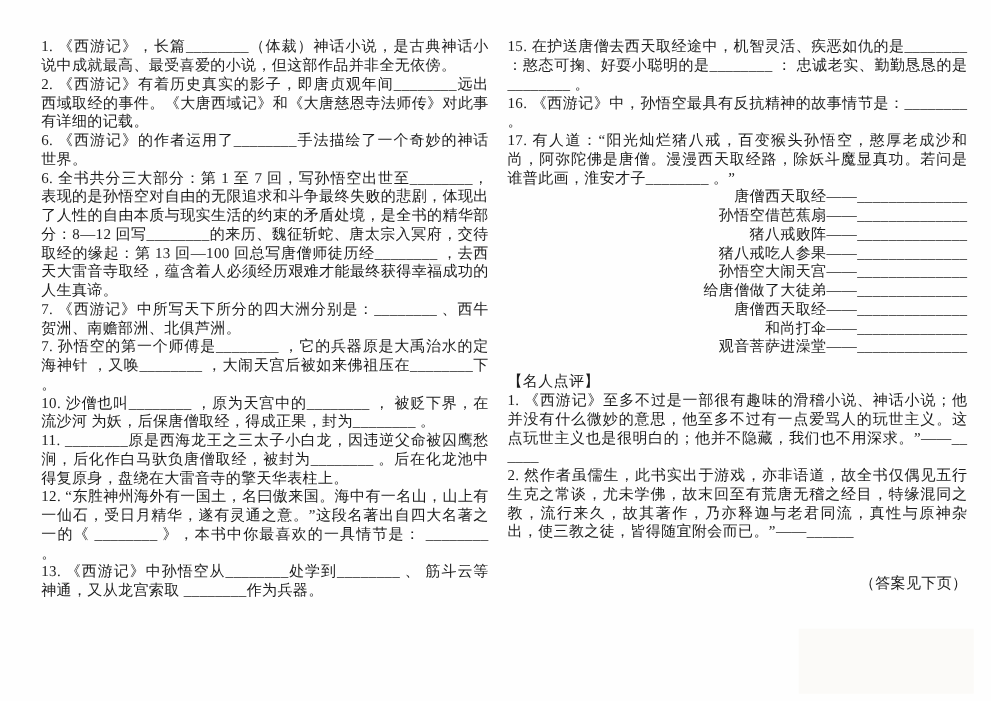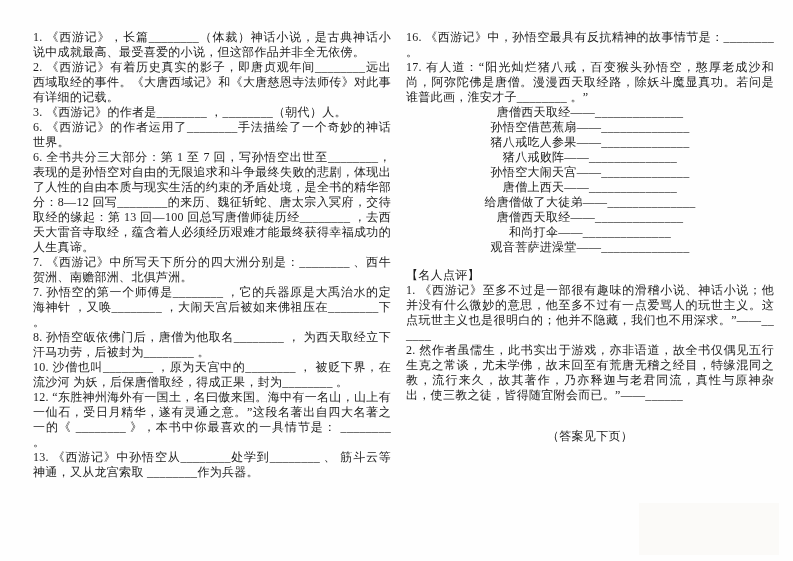--- a/index.html
+++ b/index.html
@@ -30,69 +30,68 @@
   .col-left  { width: 358px; }
   .col-right { width: 368px; }
   .col p {
     margin: 0;
     letter-spacing: 0.3px;
   }
   .section-title {
     margin-top: 13px !important;
   }
   .hyy-list p {
-    text-align: center;
+    text-align: right;
   }
   .comments p.first-comment {
     margin-top: 0;
   }
   .answer-note {
     margin-top: 26px !important;
-    text-align: center;
+    text-align: right;
   }
   .scan-artifact {
     position: absolute;
     right: 14px;
     bottom: 6px;
     width: 140px;
     height: 52px;
     background: #fbfaf8;
   }
 </style>
 </head>
 <body>
 
 <div class="page">
   <div class="columns">
 
     <div class="col col-left">
       <p>1. 《西游记》，长篇________（体裁）神话小说，是古典神话小说中成就最高、最受喜爱的小说，但这部作品并非全无依傍。</p>
       <p>2. 《西游记》有着历史真实的影子，即唐贞观年间________远出西域取经的事件。《大唐西域记》和《大唐慈恩寺法师传》对此事有详细的记载。</p>
-      <p>3. 《西游记》的作者是________ ，________（朝代）人。</p>
       <p>6. 《西游记》的作者运用了________手法描绘了一个奇妙的神话世界。</p>
       <p>6. 全书共分三大部分：第 1 至 7 回，写孙悟空出世至________，表现的是孙悟空对自由的无限追求和斗争最终失败的悲剧，体现出了人性的自由本质与现实生活的约束的矛盾处境，是全书的精华部分：8—12 回写________的来历、魏征斩蛇、唐太宗入冥府，交待取经的缘起：第 13 回—100 回总写唐僧师徒历经________ ，去西天大雷音寺取经，蕴含着人必须经历艰难才能最终获得幸福成功的人生真谛。</p>
       <p>7. 《西游记》中所写天下所分的四大洲分别是：________ 、西牛贺洲、南赡部洲、北俱芦洲。</p>
       <p>7. 孙悟空的第一个师傅是________ ，它的兵器原是大禹治水的定海神针 ，又唤________ ，大闹天宫后被如来佛祖压在________下 。</p>
-      <p>8. 孙悟空皈依佛门后，唐僧为他取名________ ， 为西天取经立下汗马功劳，后被封为________ 。</p>
       <p>10. 沙僧也叫________ ，原为天宫中的________ ， 被贬下界，在流沙河 为妖，后保唐僧取经，得成正果，封为________ 。</p>
+      <p>11. ________原是西海龙王之三太子小白龙，因违逆父命被囚鹰愁涧，后化作白马驮负唐僧取经，被封为________ 。后在化龙池中得复原身，盘绕在大雷音寺的擎天华表柱上。</p>
       <p>12. “东胜神州海外有一国土，名曰傲来国。海中有一名山，山上有一仙石，受日月精华，遂有灵通之意。”这段名著出自四大名著之一的《 ________ 》，本书中你最喜欢的一具情节是： ________ 。</p>
       <p>13. 《西游记》中孙悟空从________处学到________ 、 筋斗云等神通，又从龙宫索取 ________作为兵器。</p>
     </div>
 
     <div class="col col-right">
+      <p>15. 在护送唐僧去西天取经途中，机智灵活、疾恶如仇的是________ ：憨态可掬、好耍小聪明的是________ ： 忠诚老实、勤勤恳恳的是________ 。</p>
       <p>16. 《西游记》中，孙悟空最具有反抗精神的故事情节是：________ 。</p>
       <p>17. 有人道：“阳光灿烂猪八戒，百变猴头孙悟空，憨厚老成沙和尚，阿弥陀佛是唐僧。漫漫西天取经路，除妖斗魔显真功。若问是谁普此画，淮安才子________ 。”</p>
 
       <div class="hyy-list">
         <p>唐僧西天取经——______________</p>
         <p>孙悟空借芭蕉扇——______________</p>
+        <p>猪八戒败阵——______________</p>
         <p>猪八戒吃人参果——______________</p>
-        <p>猪八戒败阵——______________</p>
         <p>孙悟空大闹天宫——______________</p>
-        <p>唐僧上西天——______________</p>
         <p>给唐僧做了大徒弟——______________</p>
         <p>唐僧西天取经——______________</p>
         <p>和尚打伞——______________</p>
         <p>观音菩萨进澡堂——______________</p>
       </div>
 
       <p class="section-title">【名人点评】</p>
       <div class="comments">
         <p class="first-comment">1. 《西游记》至多不过是一部很有趣味的滑稽小说、神话小说；他并没有什么微妙的意思，他至多不过有一点爱骂人的玩世主义。这点玩世主义也是很明白的；他并不隐藏，我们也不用深求。”——______</p>
         <p>2. 然作者虽儒生，此书实出于游戏，亦非语道，故全书仅偶见五行生克之常谈，尤未学佛，故末回至有荒唐无稽之经目，特缘混同之教，流行来久，故其著作，乃亦释迦与老君同流，真性与原神杂出，使三教之徒，皆得随宜附会而已。”——______</p>

